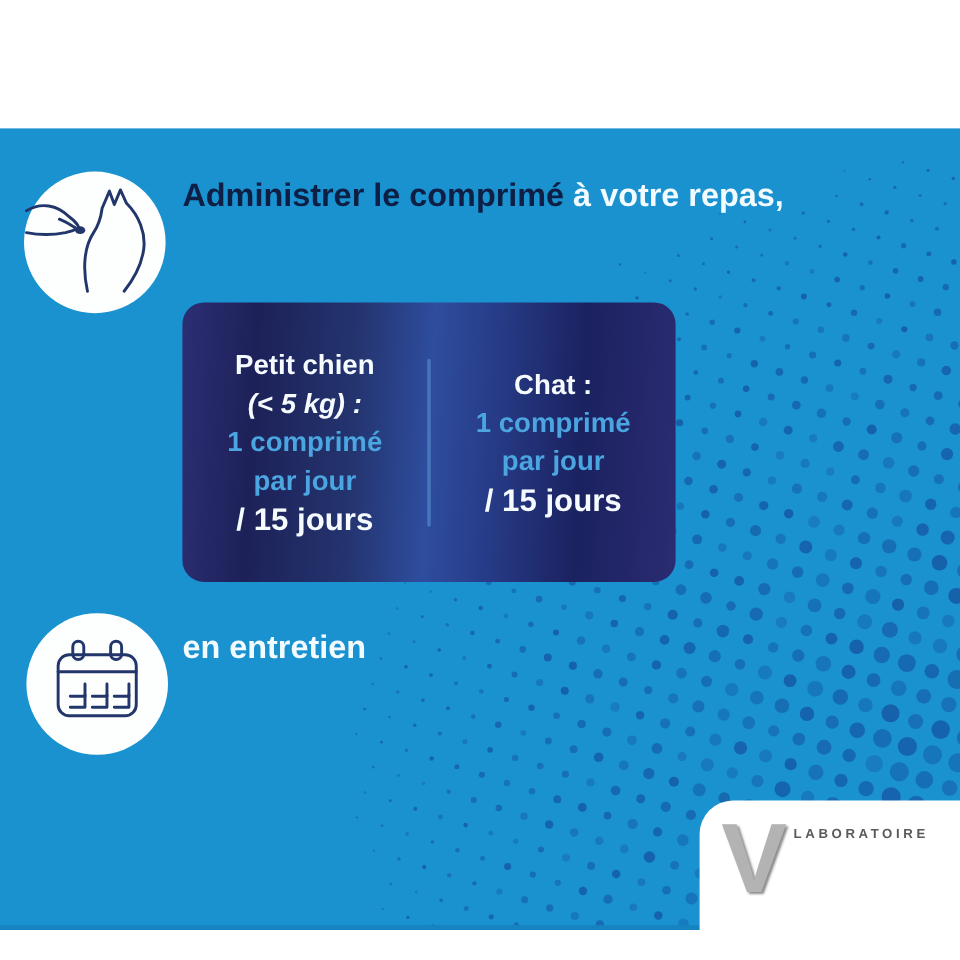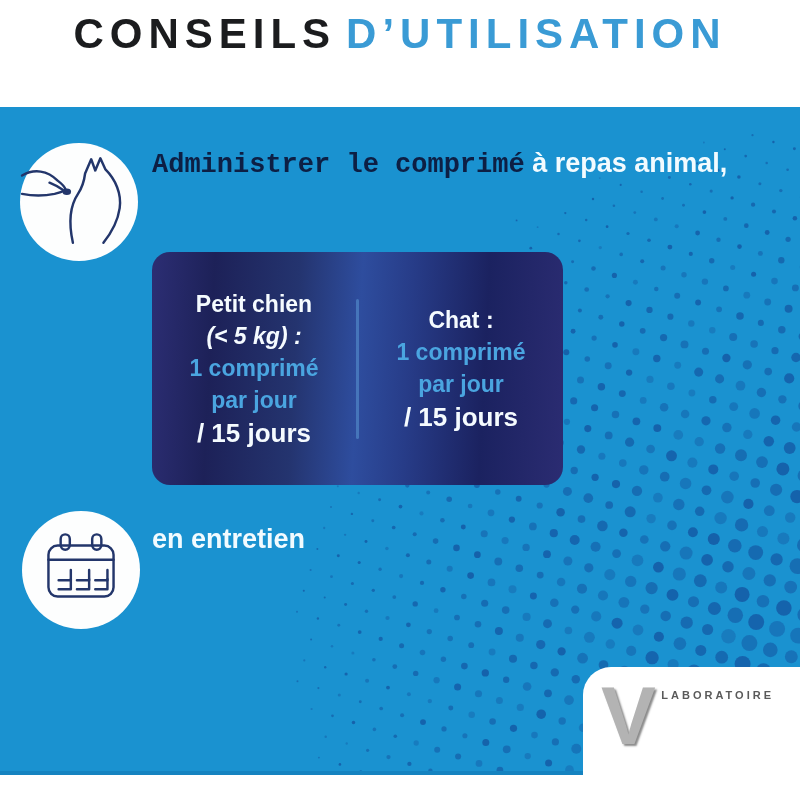--- a/index.html
+++ b/index.html
@@ -29,21 +29,21 @@
     position:absolute;width:118px;height:118px;border-radius:50%;
     background:#fdfefe;z-index:2;display:flex;align-items:center;justify-content:center;
   }
   .c1{left:20px;top:36px;}
   .c2{left:22px;top:404px;}
   .icon-circle svg{width:100%;height:100%;}
   
   .step{position:absolute;left:152px;z-index:2;font-weight:700;font-size:27px;line-height:41px;}
   .s1{top:36px;}
   .s2{top:412px;}
-  .step .navy{color:var(--navy,#0d1f44);font-family:Liberation Mono, monospace;}
+  .step .navy{color:var(--navy,#0d1f44);}
   .step .white{color:#f2fbff;}
   
   .dose-panel{
     position:absolute;left:152px;top:145px;width:411px;height:233px;z-index:2;
     border-radius:18px;display:flex;align-items:stretch;
     background:linear-gradient(93deg,
       var(--pnavy-a,#2c2e74) 0%,#1d2158 15%,#24346f 35%,
       var(--pnavy-b,#2e4d9e) 50%,#273c88 62%,#1b2260 80%,
       var(--pnavy-c,#2b2c72) 100%);
   }
@@ -70,21 +70,20 @@
   }
   .logo-text{position:absolute;right:22px;top:22px;text-align:left;z-index:2;}
   .lab{font-size:11px;font-weight:700;letter-spacing:3px;color:#5a5a5a;padding-right:4px;}
   .brand{font-size:29px;font-weight:700;letter-spacing:1px;color:#262626;margin-top:1px;}
 </style>
 </head>
 <body>
 
 <div class="poster" style="--blue: #1a92d0; --title-dark: #1b1c1e; --accent: #3a9bd5; --navy: #0d1f44; --lblue: #4aa5e0; --pnavy-a: #2c2e74; --pnavy-b: #2e4d9e; --pnavy-c: #2b2c72; --divider: #4a7cc0; --edge: #1583c0;">
 
-  <h1 class="title"><span class="t-dark">CONSEILS</span><span class="t-accent">D’UTILISATION</span></h1>
 
   <div class="blue-panel">
 
     <svg class="dots" id="dots" viewBox="0 0 800 668">
         <circle cx="371.8" cy="274.6" r="0.92" fill="#1561aa" opacity="0.56"></circle>
         <circle cx="365.0" cy="295.5" r="1.01" fill="#1561aa" opacity="0.84"></circle>
         <circle cx="358.2" cy="316.4" r="0.94" fill="#1561aa" opacity="0.55"></circle>
         <circle cx="351.4" cy="337.3" r="1.07" fill="#1561aa" opacity="0.58"></circle>
         <circle cx="344.6" cy="358.2" r="0.96" fill="#1561aa" opacity="0.69"></circle>
         <circle cx="337.8" cy="379.2" r="0.95" fill="#1561aa" opacity="0.50"></circle>
@@ -658,21 +657,21 @@
       <svg viewBox="0 0 116 116" fill="none" stroke="#23366b" stroke-width="2.4" stroke-linecap="round" stroke-linejoin="round">
         <path d="M2 32 C 14 25, 27 27, 37 37 C 41 40, 44 43, 45 46"></path>
         <path d="M2 50 C 12 52, 24 52, 34 50 C 38 49, 41 48, 43 47"></path>
         <path d="M29 39 C 34 41, 39 44, 42 46"></path>
         <ellipse cx="46" cy="48" rx="4.2" ry="3.2" fill="#23366b" stroke="none"></ellipse>
         <path d="M52 98 C 48 80, 49 62, 57 50 C 61 44, 63 38, 64 30 L 70 16 L 74 27 L 79 15 L 84 26 C 94 36, 100 50, 98 64 C 96 78, 90 88, 82 98"></path>
       </svg>
     </div>
 
     <div class="step s1">
-      <div><span class="navy">Administrer le comprimé</span><span class="white"> à repas animal,</span></div>
+      <div><span class="navy">Administrer le comprimé</span><span class="white"> à votre repas,</span></div>
     </div>
 
     <div class="dose-panel">
       <div class="dose-col">
         <div>Petit chien</div>
         <div class="it">(&lt; 5 kg) :</div>
         <div class="lb">1 comprimé</div>
         <div class="lb">par jour</div>
         <div class="big">/ 15 jours</div>
       </div>

